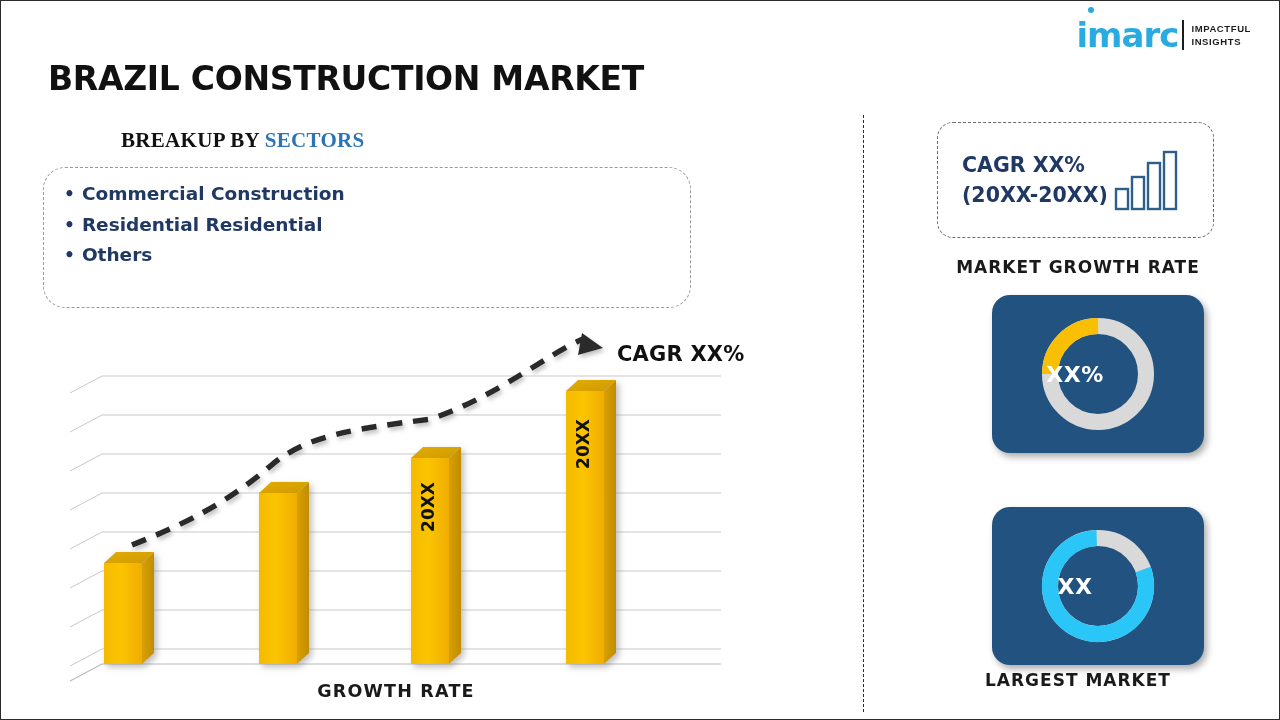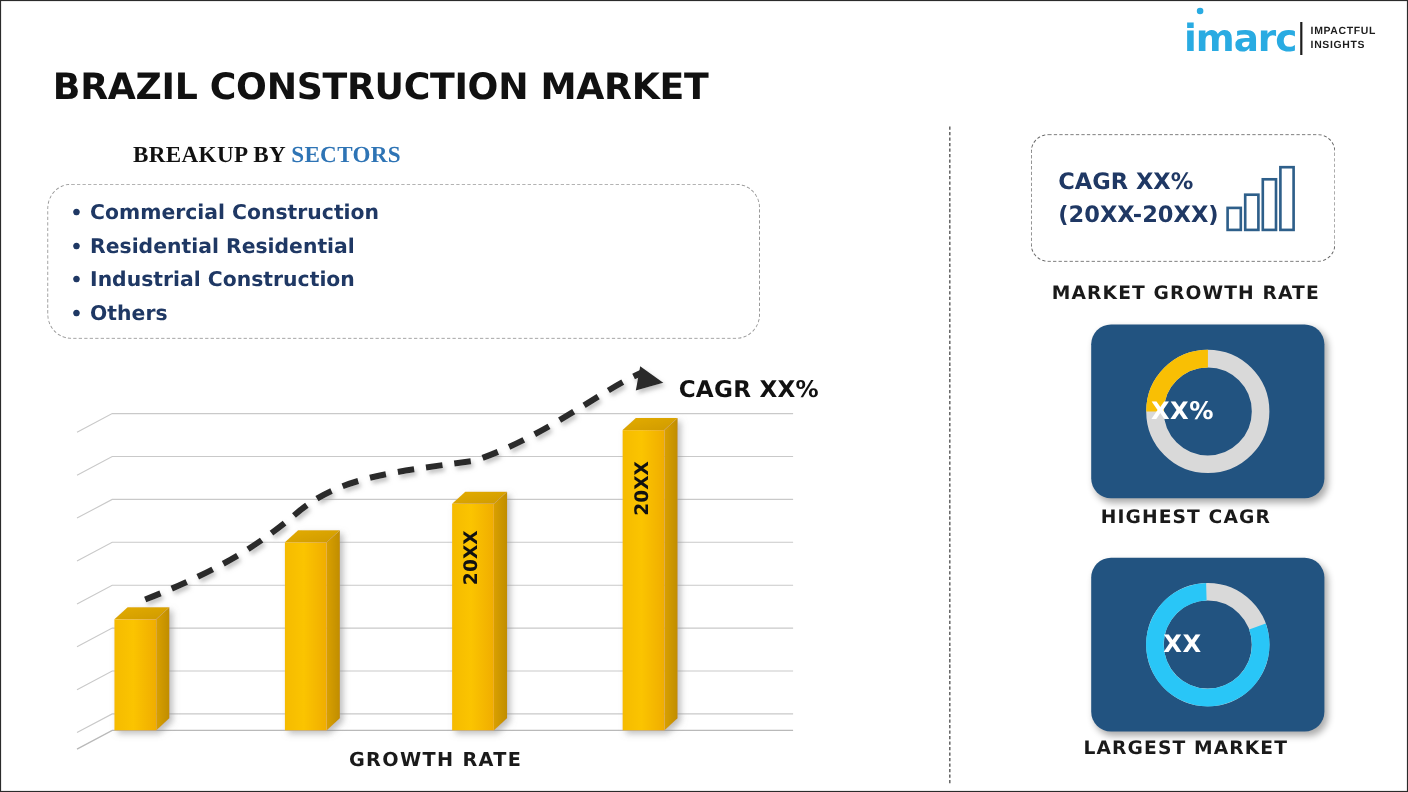--- a/index.html
+++ b/index.html
@@ -255,21 +255,20 @@
 
   <div id="breakup-title">
     <span>BREAKUP BY</span>
     <span class="accent">SECTORS</span>
   </div>
 
   <div id="sectors-box">
     <ul>
       <li>Commercial Construction</li>
       <li>Residential Residential</li>
-      <li>Industrial Construction</li>
       <li>Others</li>
     </ul>
   </div>
 
   <div id="chart">
     <svg width="700" height="360" viewBox="0 0 700 360">
       <defs>
         <linearGradient id="barFront" x1="0" y1="0" x2="1" y2="0">
           <stop offset="0%" stop-color="#F5BB05"></stop>
           <stop offset="45%" stop-color="#FBC400"></stop>
@@ -360,21 +359,20 @@
   <div class="panel-caption" id="caption-growth">MARKET GROWTH RATE</div>
 
   <div class="donut-card" id="donut-card-1">
     <svg width="126" height="126" viewBox="0 0 126 126">
       <circle cx="63" cy="63" r="48" fill="none" stroke="#D9D9D9" stroke-width="16"></circle>
 
       <circle cx="63" cy="63" r="48" fill="none" stroke="#F9BF04" stroke-width="16" stroke-dasharray="75.4 226.2" stroke-dashoffset="0" transform="rotate(-180 63 63)" style="transform-box: view-box;"></circle>
     </svg>
     <div class="donut-value">XX%</div>
   </div>
-  <div class="panel-caption" id="caption-cagr">HIGHEST CAGR</div>
 
   <div class="donut-card" id="donut-card-2">
     <svg width="126" height="126" viewBox="0 0 126 126">
       <circle cx="63" cy="63" r="48" fill="none" stroke="#D9D9D9" stroke-width="16"></circle>
 
       <circle cx="63" cy="63" r="48" fill="none" stroke="#29C6F7" stroke-width="16" stroke-dasharray="241.3 60.3" stroke-dashoffset="0" transform="rotate(-20 63 63)"></circle>
     </svg>
     <div class="donut-value">XX</div>
   </div>
   <div class="panel-caption" id="caption-market">LARGEST MARKET</div>

